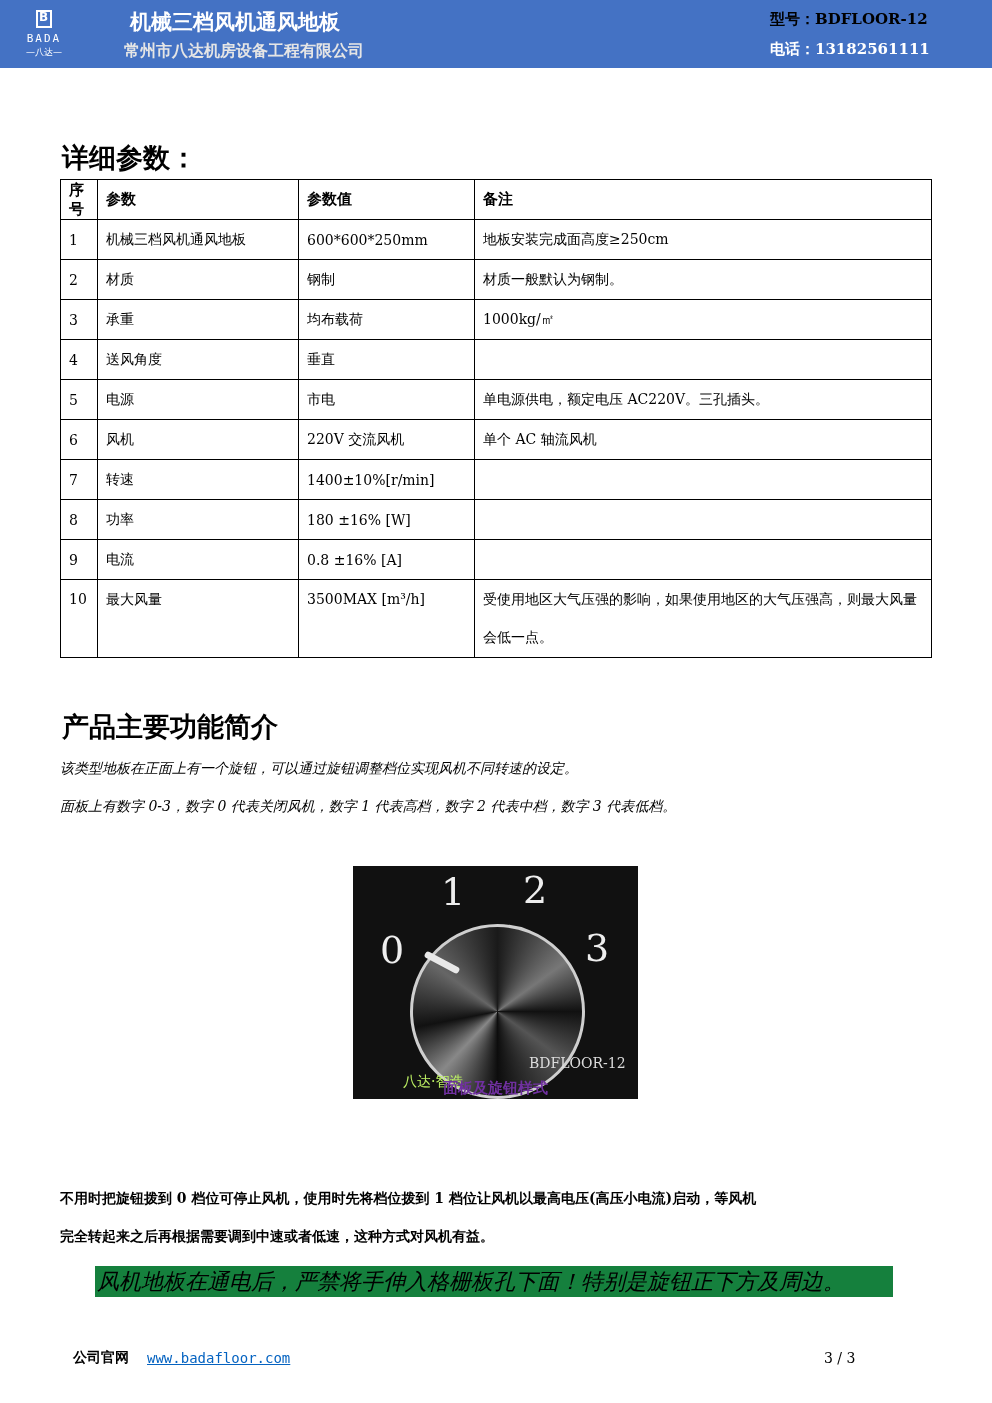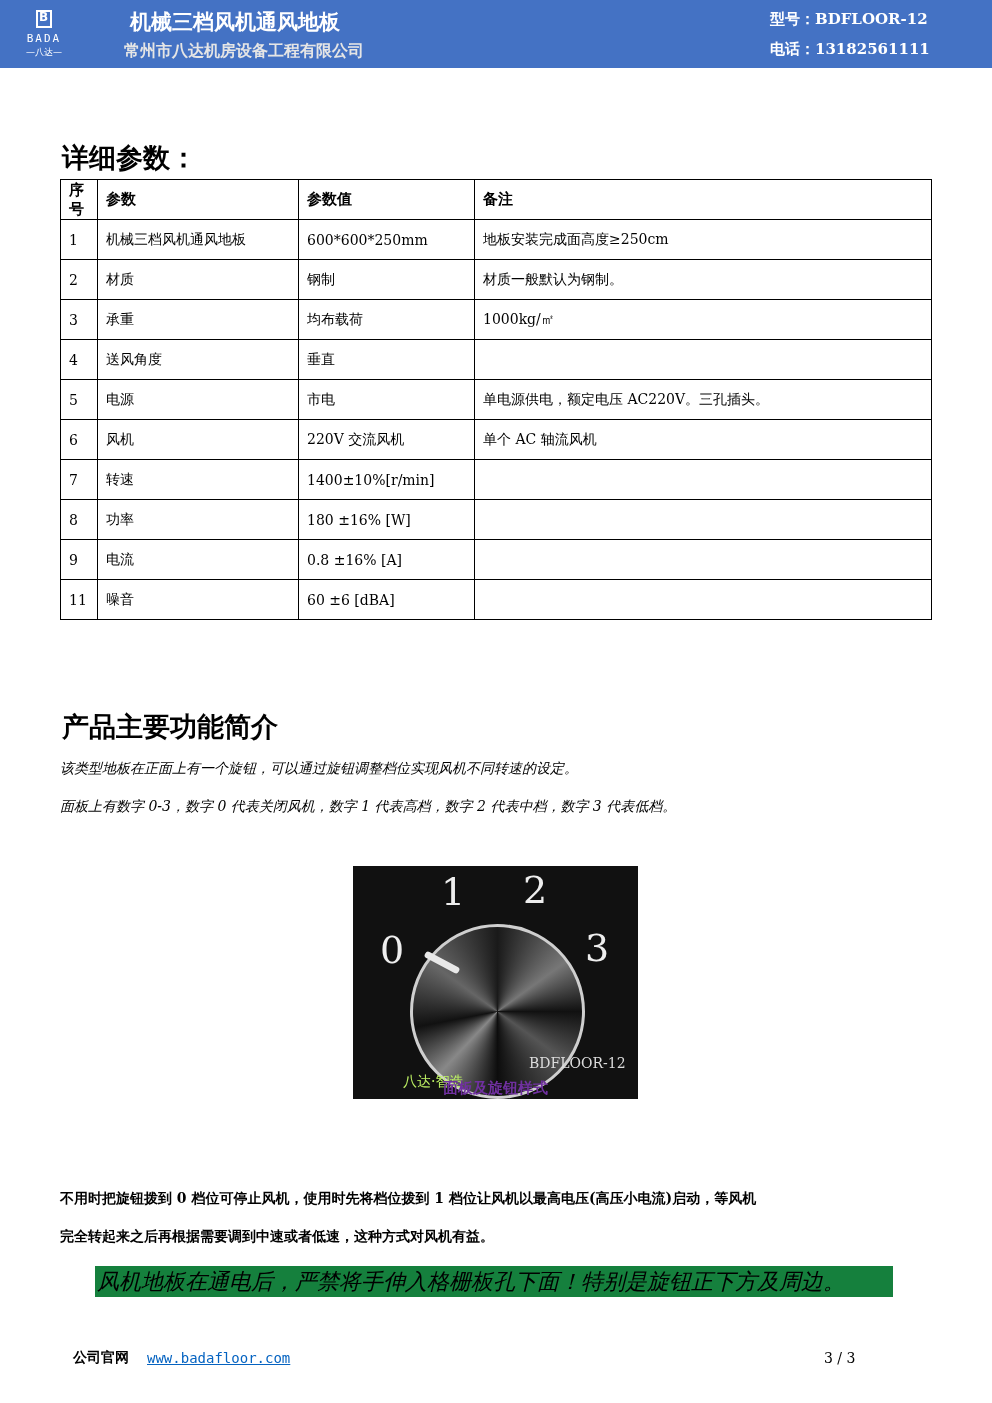--- a/index.html
+++ b/index.html
@@ -7,21 +7,21 @@
   body { position: relative; font-family: "DejaVu Serif", "Liberation Serif", serif; color: #000; overflow: hidden; }
 
   .header { position: absolute; left: 0; top: 0; width: 992px; height: 68px; background: #4472c4; color: #fff; }
   .logo { position: absolute; left: 14px; top: 8px; width: 60px; height: 52px; }
   .logo-box { position: absolute; left: 22px; top: 2px; width: 16px; height: 18px; border: 2px solid #fff; }
   .logo-box span { position: absolute; left: 1px; top: -2px; font: bold 12px "DejaVu Sans", sans-serif; color: #fff; }
   .logo-text { position: absolute; left: 4px; top: 24px; width: 52px; text-align: center; font: 11px "DejaVu Sans Mono", monospace; letter-spacing: 2px; color: #fff; }
   .logo-sub { position: absolute; left: 0; top: 38px; width: 60px; text-align: center; font: 9px "DejaVu Sans", sans-serif; color: #fff; }
   .h-title { position: absolute; left: 130px; top: 8px; font-size: 21px; font-weight: bold; color: #fff; }
   .h-company { position: absolute; left: 124px; top: 41px; font-size: 16px; font-weight: bold; color: #e5e5e5; }
-  .h-model { position: absolute; left: 770px; top: 10px; font-size: 15px; font-weight: bold; color: #ffffff; }
+  .h-model { position: absolute; left: 770px; top: 10px; font-size: 15px; font-weight: bold; color: #000000; }
   .h-phone { position: absolute; left: 770px; top: 40px; font-size: 15px; font-weight: bold; color: #fff; }
 
   .sec-title { position: absolute; left: 62px; font-size: 27px; font-weight: bold; }
   #sec1 { top: 140px; }
   #sec2 { top: 709px; }
 
   table.params { position: absolute; left: 60px; top: 179px; width: 872px; border-collapse: collapse; font-size: 14px; }
   table.params td, table.params th { border: 1.3px solid #000; padding: 0 8px; text-align: left; vertical-align: middle; height: 40px; font-weight: normal; }
   table.params th { font-weight: bold; font-size: 15px; }
   table.params .c0 { width: 37px; }
@@ -129,24 +129,24 @@
       <td>180 ±16% [W]</td>
       <td></td>
     </tr>
     <tr>
       <td>9</td>
       <td>电流</td>
       <td>0.8 ±16% [A]</td>
       <td></td>
     </tr>
     <tr>
-      <td>11</td>
-      <td>噪音</td>
-      <td>60 ±6 [dBA]</td>
-      <td></td>
+      <td class="multi">10</td>
+      <td class="multi">最大风量</td>
+      <td class="multi">3500MAX [m³/h]</td>
+      <td class="multi">受使用地区大气压强的影响，如果使用地区的大气压强高，则最大风量会低一点。</td>
     </tr>
   </tbody>
 </table>
 
 <div class="sec-title" id="sec2">产品主要功能简介</div>
 <div class="para" id="p1">该类型地板在正面上有一个旋钮，可以通过旋钮调整档位实现风机不同转速的设定。</div>
 <div class="para" id="p2">面板上有数字 0-3，数字 0 代表关闭风机，数字 1 代表高档，数字 2 代表中档，数字 3 代表低档。</div>
 
 <div class="photo">
   <div class="dial-num" style="left:27px;top:62px;">0</div>

